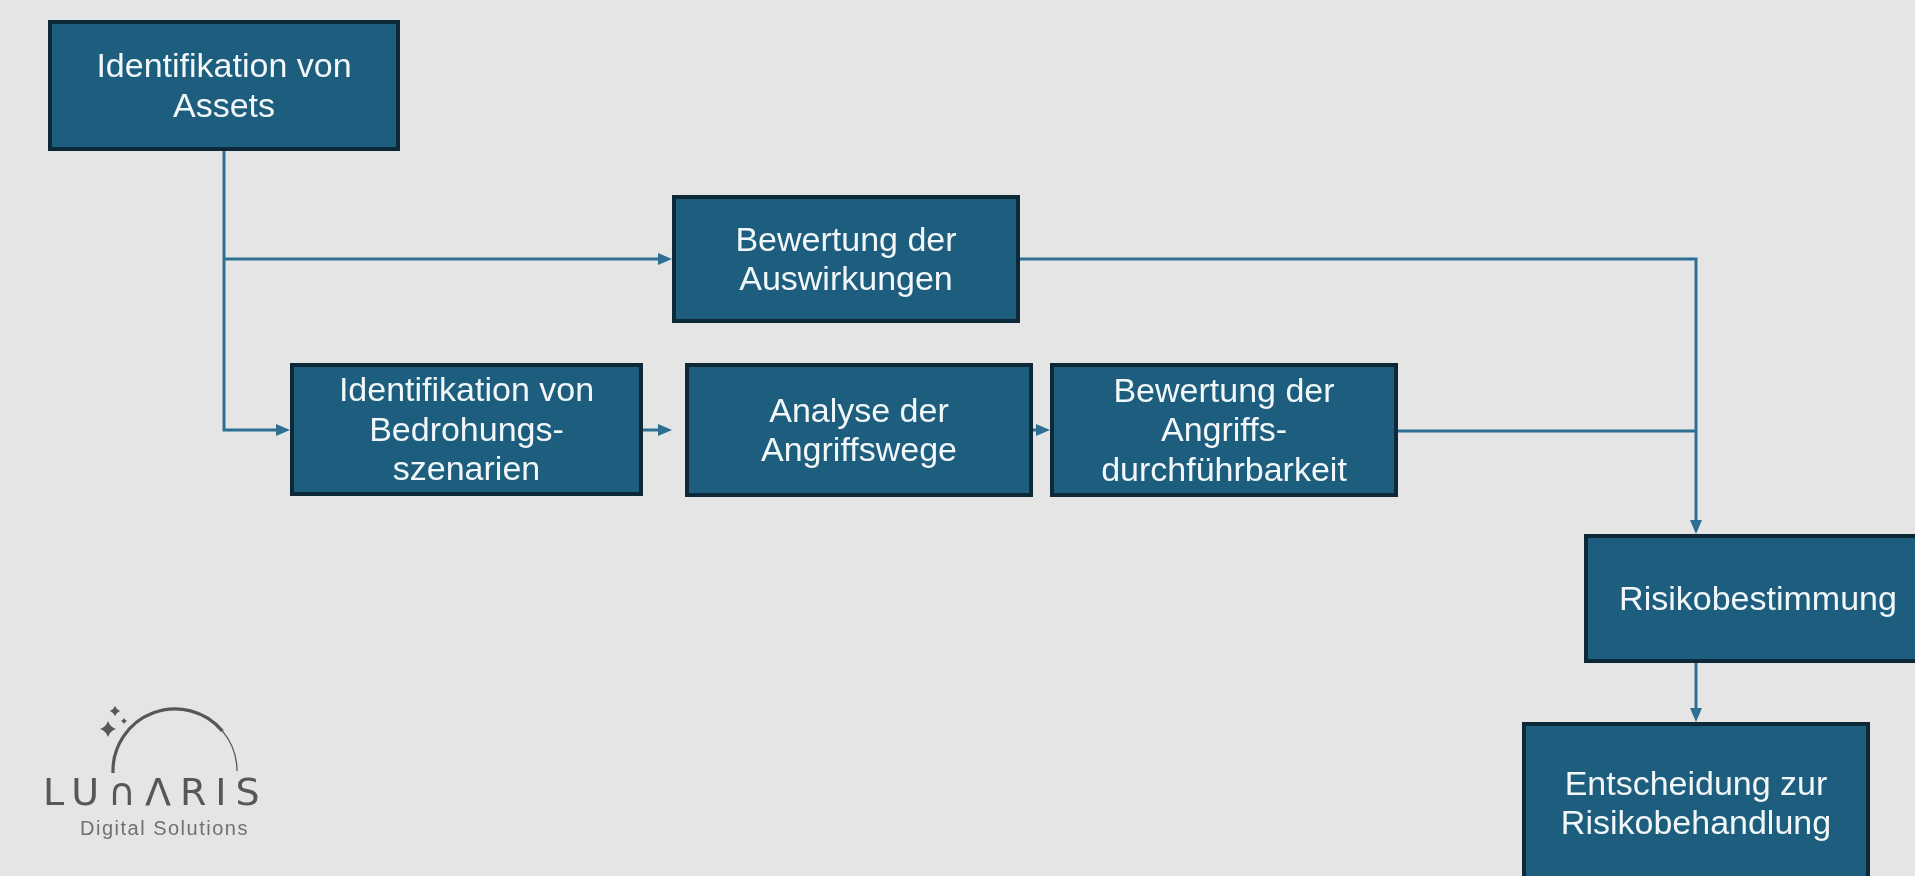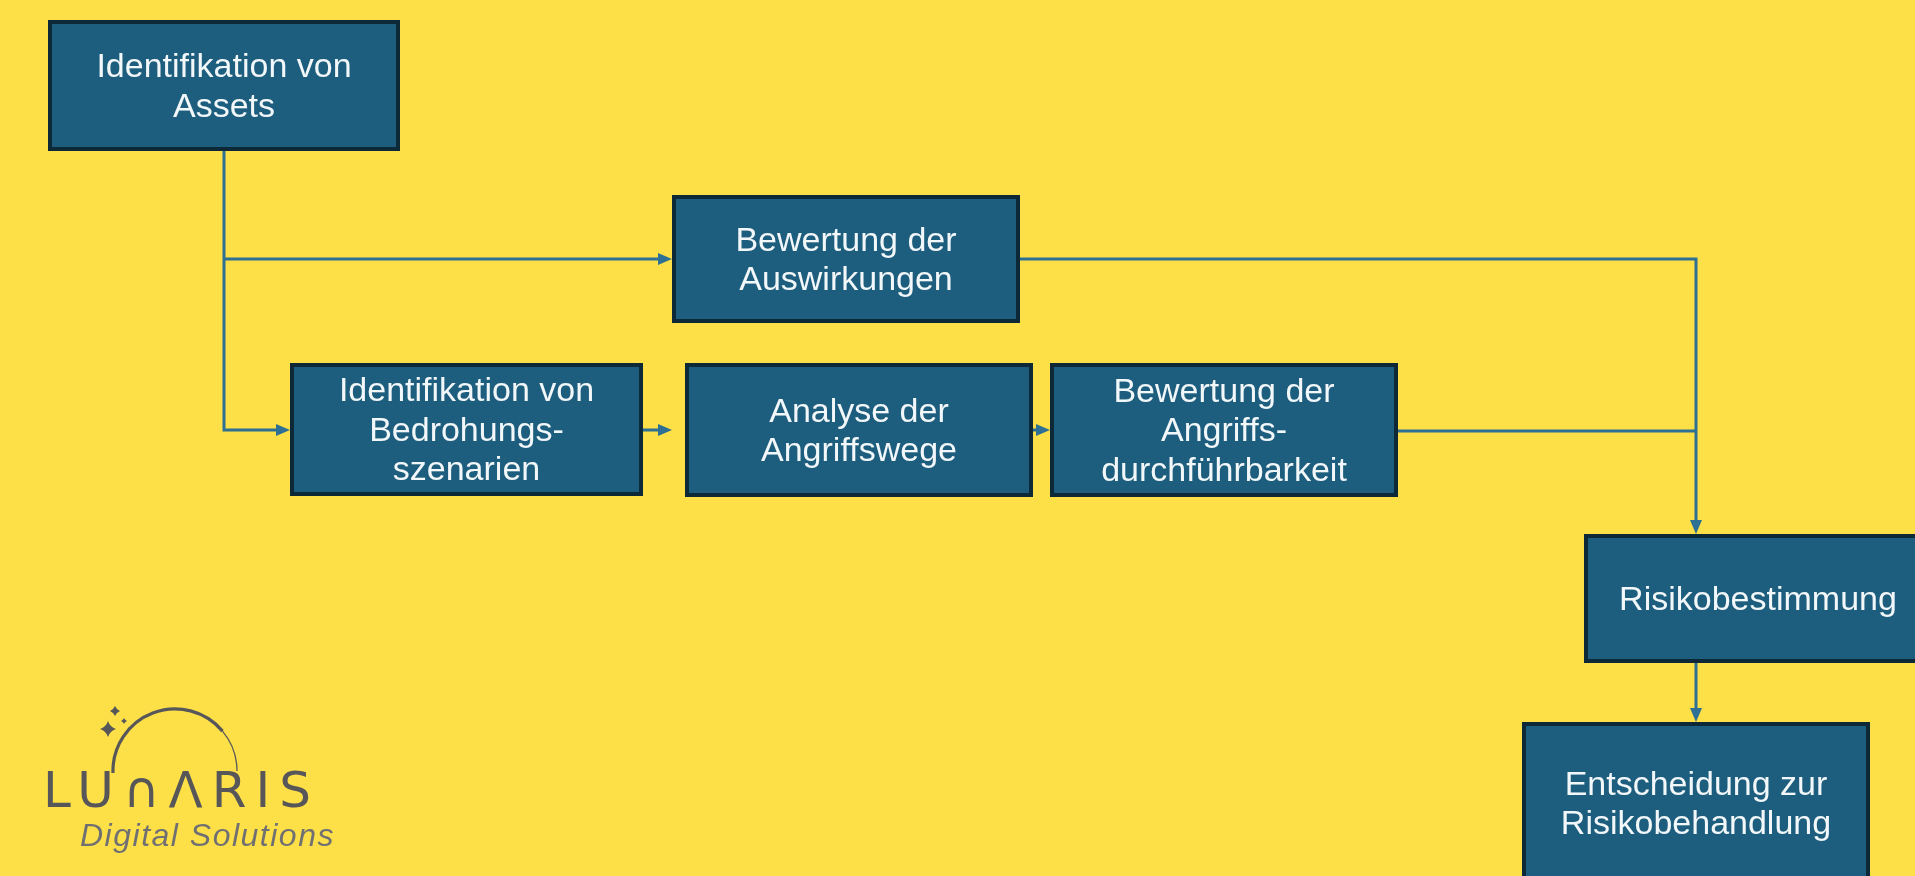--- a/index.html
+++ b/index.html
@@ -1,20 +1,20 @@
 <!DOCTYPE html>
 <html style="--box-fill: #1d5d7d; --box-border: #0d2836; --box-text: #f2f7f9; --arrow-color: #2e6f94; --logo-gray: #57575a; --logo-tagline-gray: #707073;"><head>
 <meta charset="utf-8">
 <style>
   html, body { margin: 0; padding: 0; background: #ffffff; }
   #canvas {
     position: relative;
     width: 1915px;
     height: 876px;
-    background: #fde047;
+    background: #e5e5e5;
     overflow: hidden;
     font-family: "Liberation Sans", sans-serif;
   }
   #connector-layer {
     position: absolute;
     left: 0; top: 0;
     z-index: 0;
   }
   .connector {
     fill: none;
@@ -49,37 +49,36 @@
     position: absolute;
     left: 35px; top: 693px;
     width: 300px; height: 175px;
     z-index: 1;
   }
   #logo-art { position: absolute; left: 0; top: 0; }
   .logo-stroke { fill: none; stroke: var(--logo-gray, #57575a); }
   .logo-spark  { fill: var(--logo-gray, #57575a); }
   #logo-wordmark {
     position: absolute;
-    left: 8px; top: 68px;
+    left: 8px; top: 77px;
     font-family: "DejaVu Sans", sans-serif;
-    font-size: 50px;
+    font-size: 38px;
     letter-spacing: 9px;
     color: var(--logo-gray, #57575a);
     white-space: nowrap;
   }
   #logo-tagline {
     position: absolute;
     left: 45px; top: 124px;
     font-family: "Liberation Sans", sans-serif;
-    font-size: 32px;
+    font-size: 20px;
     font-weight: 300;
     letter-spacing: 1.5px;
     color: var(--logo-tagline-gray, #707073);
     white-space: nowrap;
-    font-style: italic;
   }
 </style>
 </head>
 <body>
 
 <div id="canvas">
 
   <svg id="connector-layer" width="1915" height="876" viewBox="0 0 1915 876">
     <defs>
       <marker id="arrow" viewBox="0 0 14 12" markerWidth="14" markerHeight="12" refX="1" refY="6" orient="auto" markerUnits="userSpaceOnUse">

